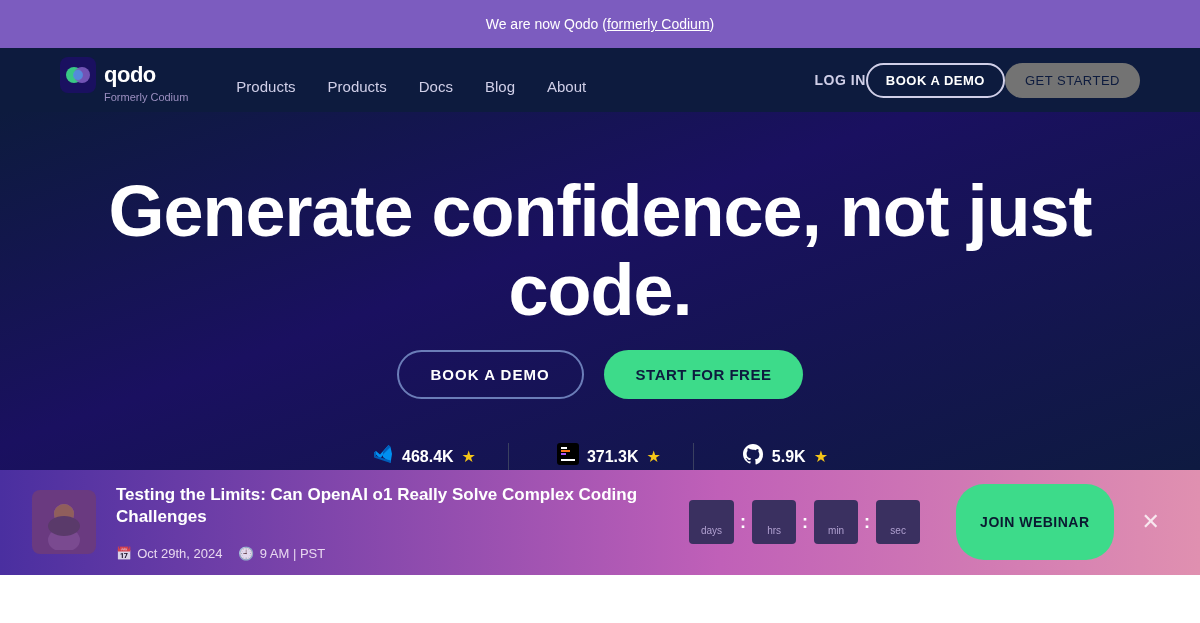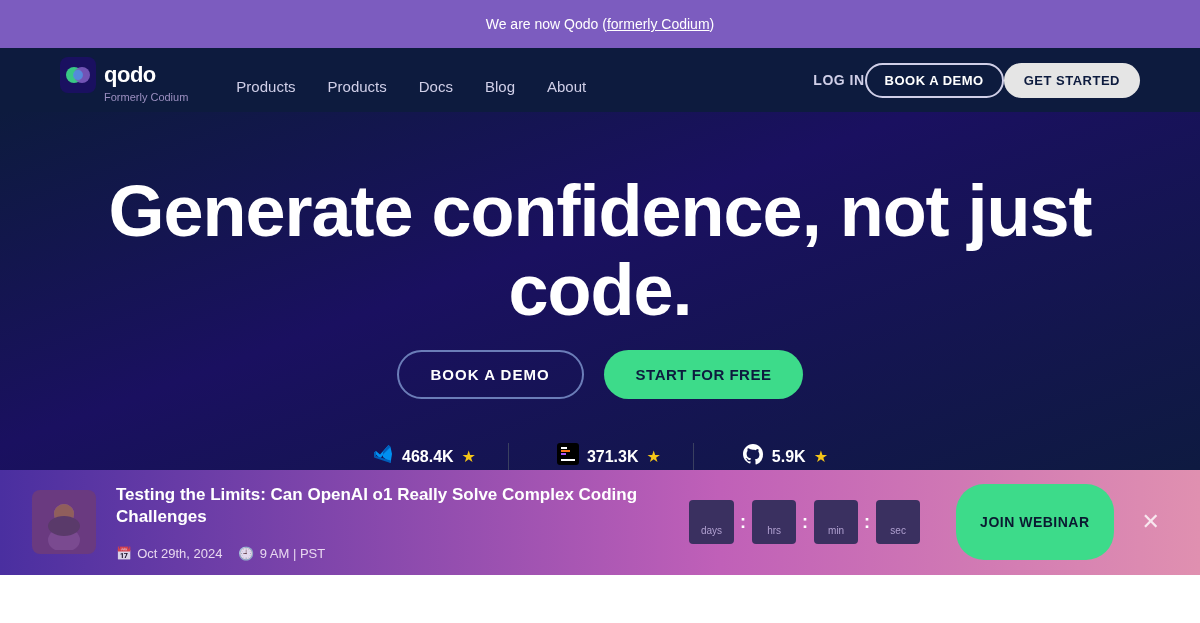--- a/index.html
+++ b/index.html
@@ -83,26 +83,26 @@
       background: transparent;
       color: white;
       padding: 8px 18px;
       border-radius: 24px;
       font-size: 13px;
       font-weight: 700;
       letter-spacing: 0.5px;
       cursor: pointer;
     }
     #get-started-btn {
-      background: #e5e5e5;
+      background: #737373;
       color: #0d1b3e;
       padding: 10px 20px;
       border-radius: 24px;
       font-size: 13px;
-      font-weight: 700;
+      font-weight: 400;
       letter-spacing: 0.5px;
       cursor: pointer;
       border: none;
     }
 
     
     #hero {
       background: linear-gradient(160deg, #0d1b3e 0%, #1a1060 40%, #0d1b3e 100%);
       text-align: center;
       padding: 60px 40px 40px;

